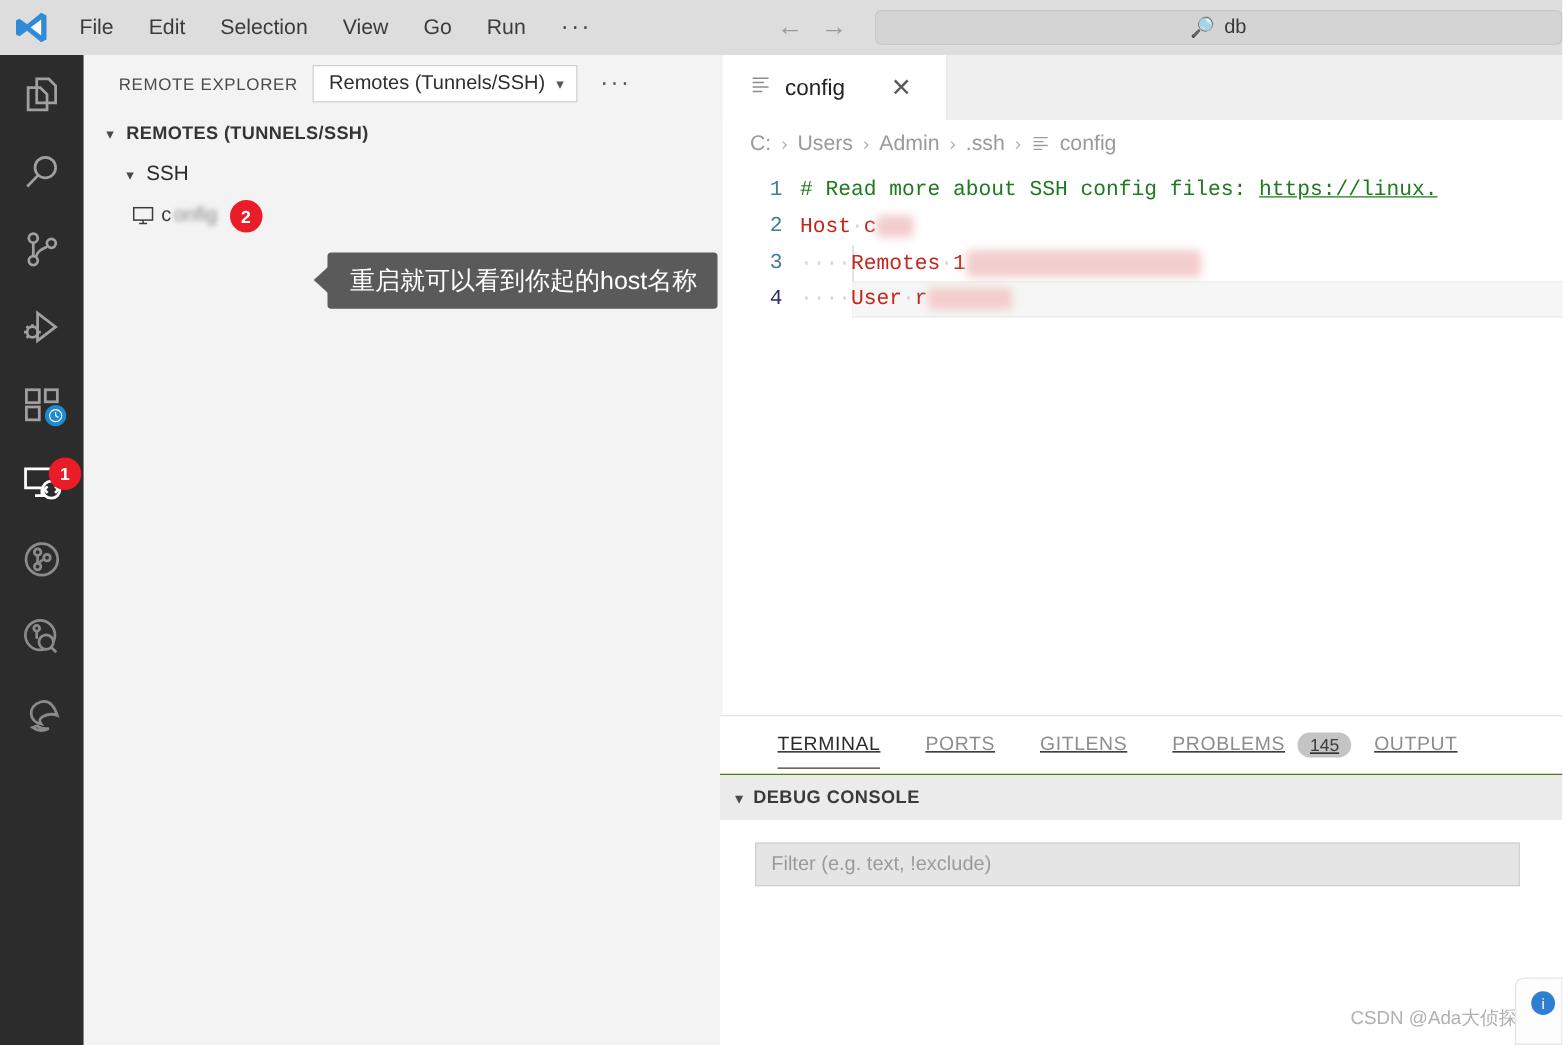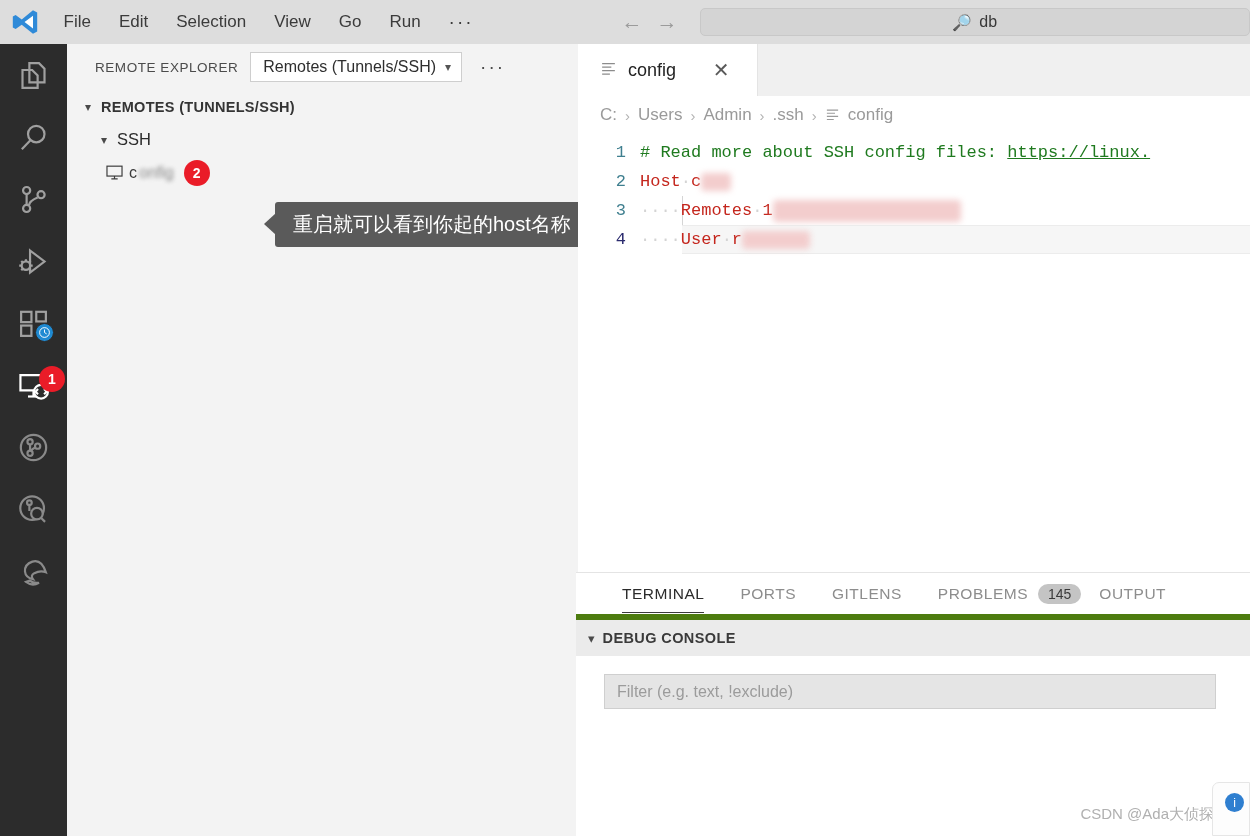--- a/index.html
+++ b/index.html
@@ -119,21 +119,21 @@
   }
   .leaf-badge {
     width: 26px; height: 26px; border-radius: 50%;
     background: #ea1c28; color: #fff; font-size: 14px; font-weight: 600;
     display: flex; align-items: center; justify-content: center;
     margin-left: 10px;
   }
 
   
   .callout {
-    position: absolute; left: 208px; top: 158px;
+    position: absolute; left: 195px; top: 158px;
     height: 45px; background: #5a5a5a; color: #ffffff;
     display: flex; align-items: center; padding: 0 16px 0 18px;
     border-radius: 3px; font-size: 20px; white-space: nowrap;
   }
   .callout::before {
     content: ""; position: absolute; left: -11px; top: 11px;
     width: 0; height: 0;
     border-top: 11px solid transparent;
     border-bottom: 11px solid transparent;
     border-right: 12px solid #5a5a5a;
@@ -197,22 +197,22 @@
     display: inline-block; background: #f3cdcd;
     filter: blur(3.2px); vertical-align: middle; border-radius: 4px;
   }
 
   
   .panel {
     position: absolute; left: 576px; top: 572px; width: 674px; height: 264px;
     background: #ffffff; border-top: 1px solid #e4e4e4;
   }
   .panel-tabs {
-    height: 47px; display: flex; align-items: center; padding-left: 28px;
-    gap: 0px; border-bottom: 6px solid #4d7c0f;
+    height: 47px; display: flex; align-items: flex-end; padding-left: 28px;
+    gap: 0px; border-bottom: 1px solid #4d7c0f; text-decoration: underline;
   }
   .ptab {
     font-size: 15.5px; color: #8d8d8d; letter-spacing: 0.5px;
     padding: 0 18px; height: 47px; display: flex; align-items: center;
     position: relative; cursor: default;
   }
   .ptab.active { color: #2b2b2b; }
   .ptab.active::after {
     content: ""; position: absolute; left: 18px; right: 18px; bottom: 4px;
     height: 1.5px; background: #3b3b3b;

